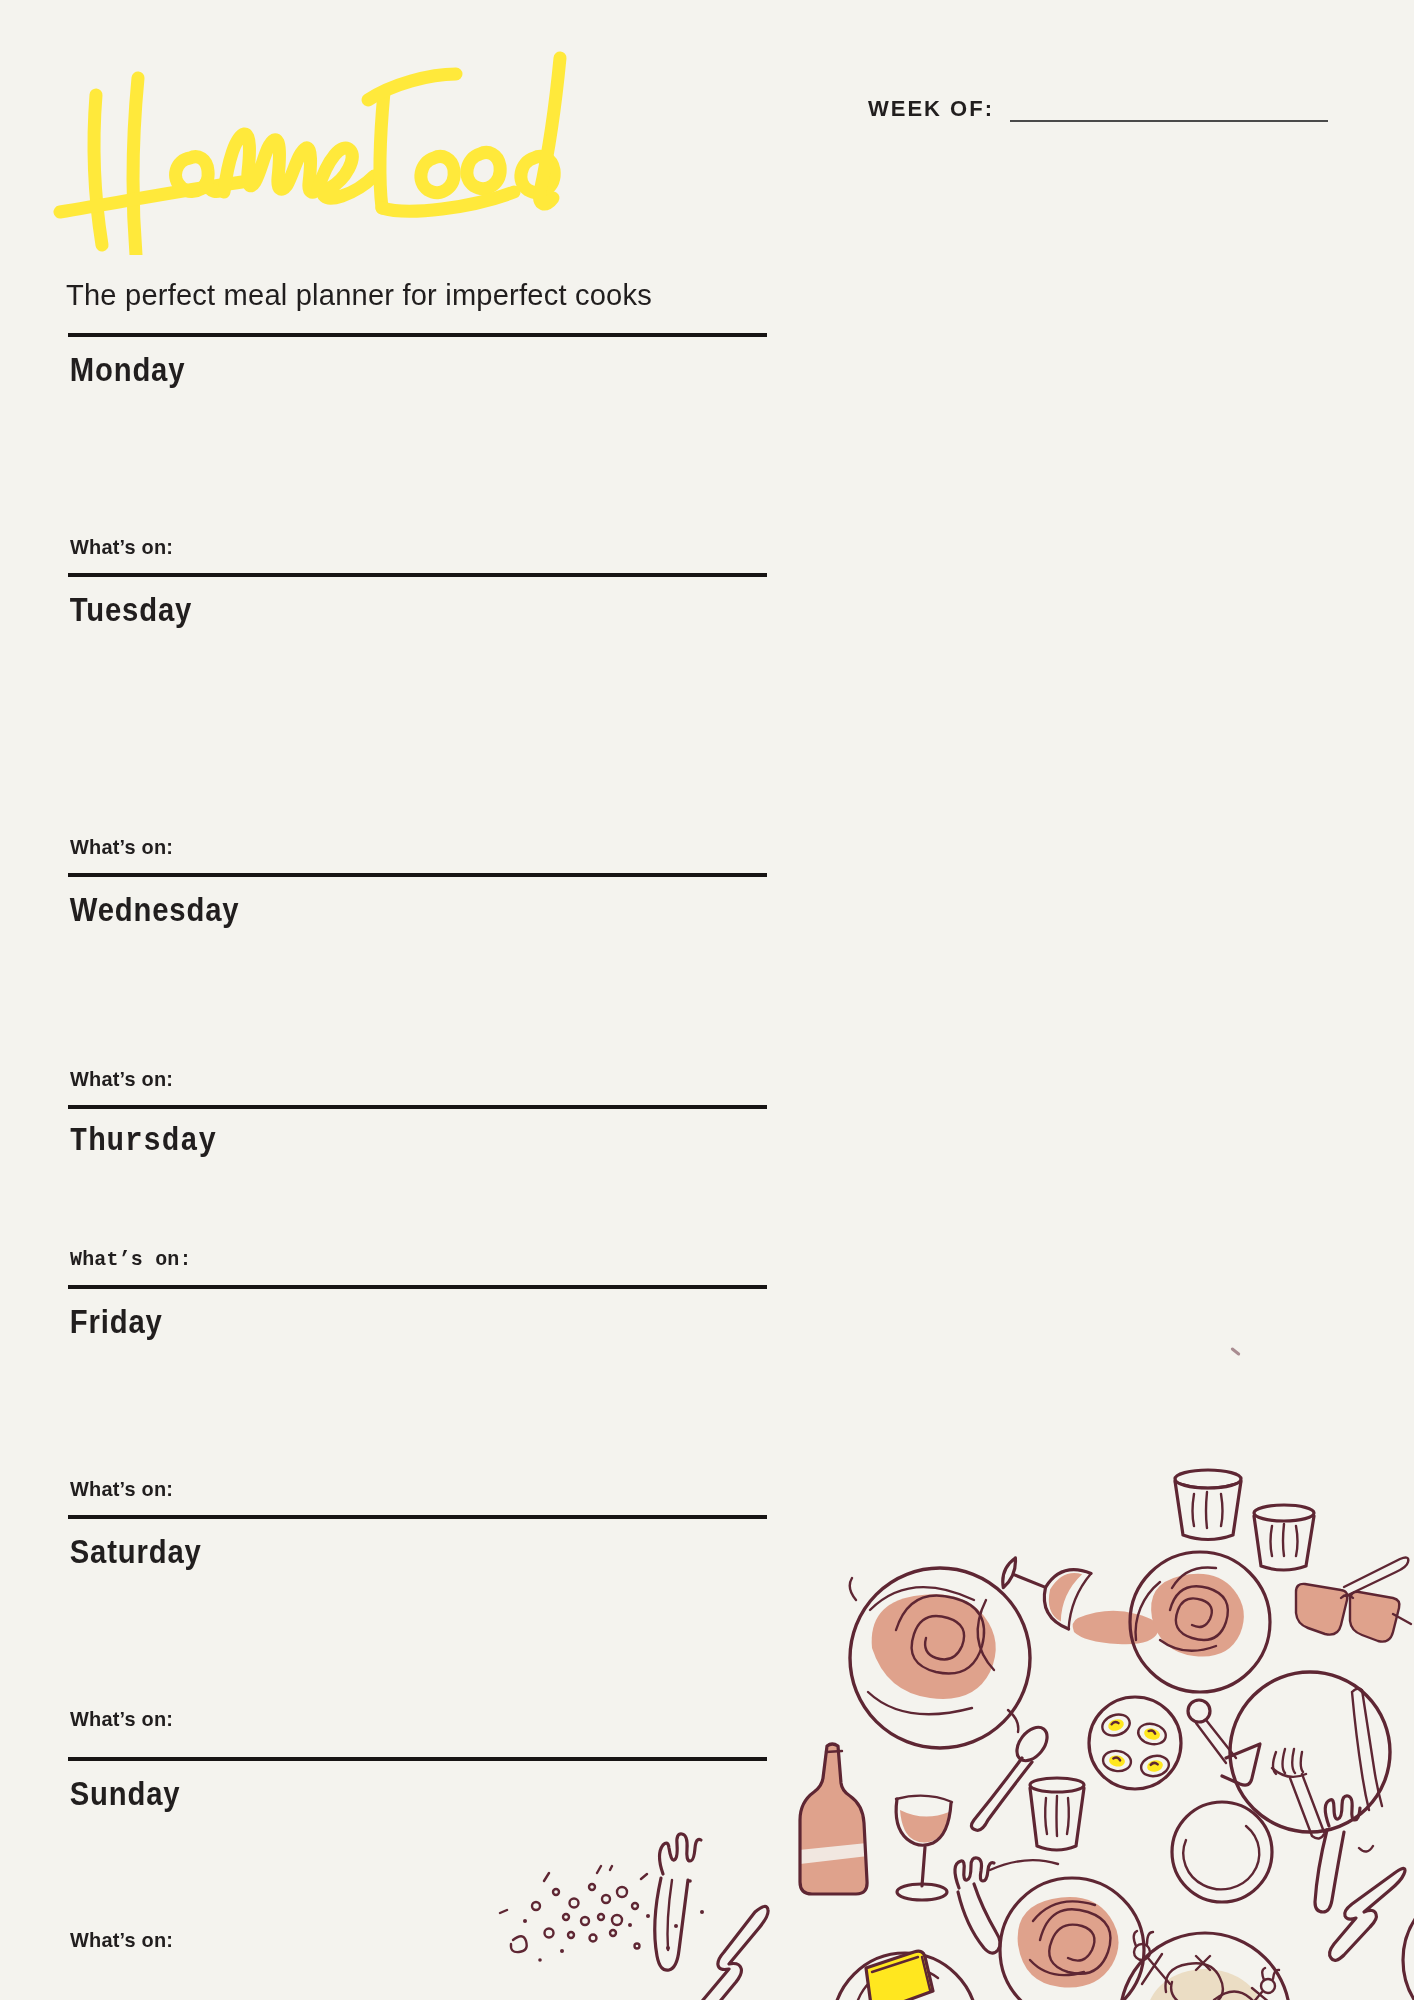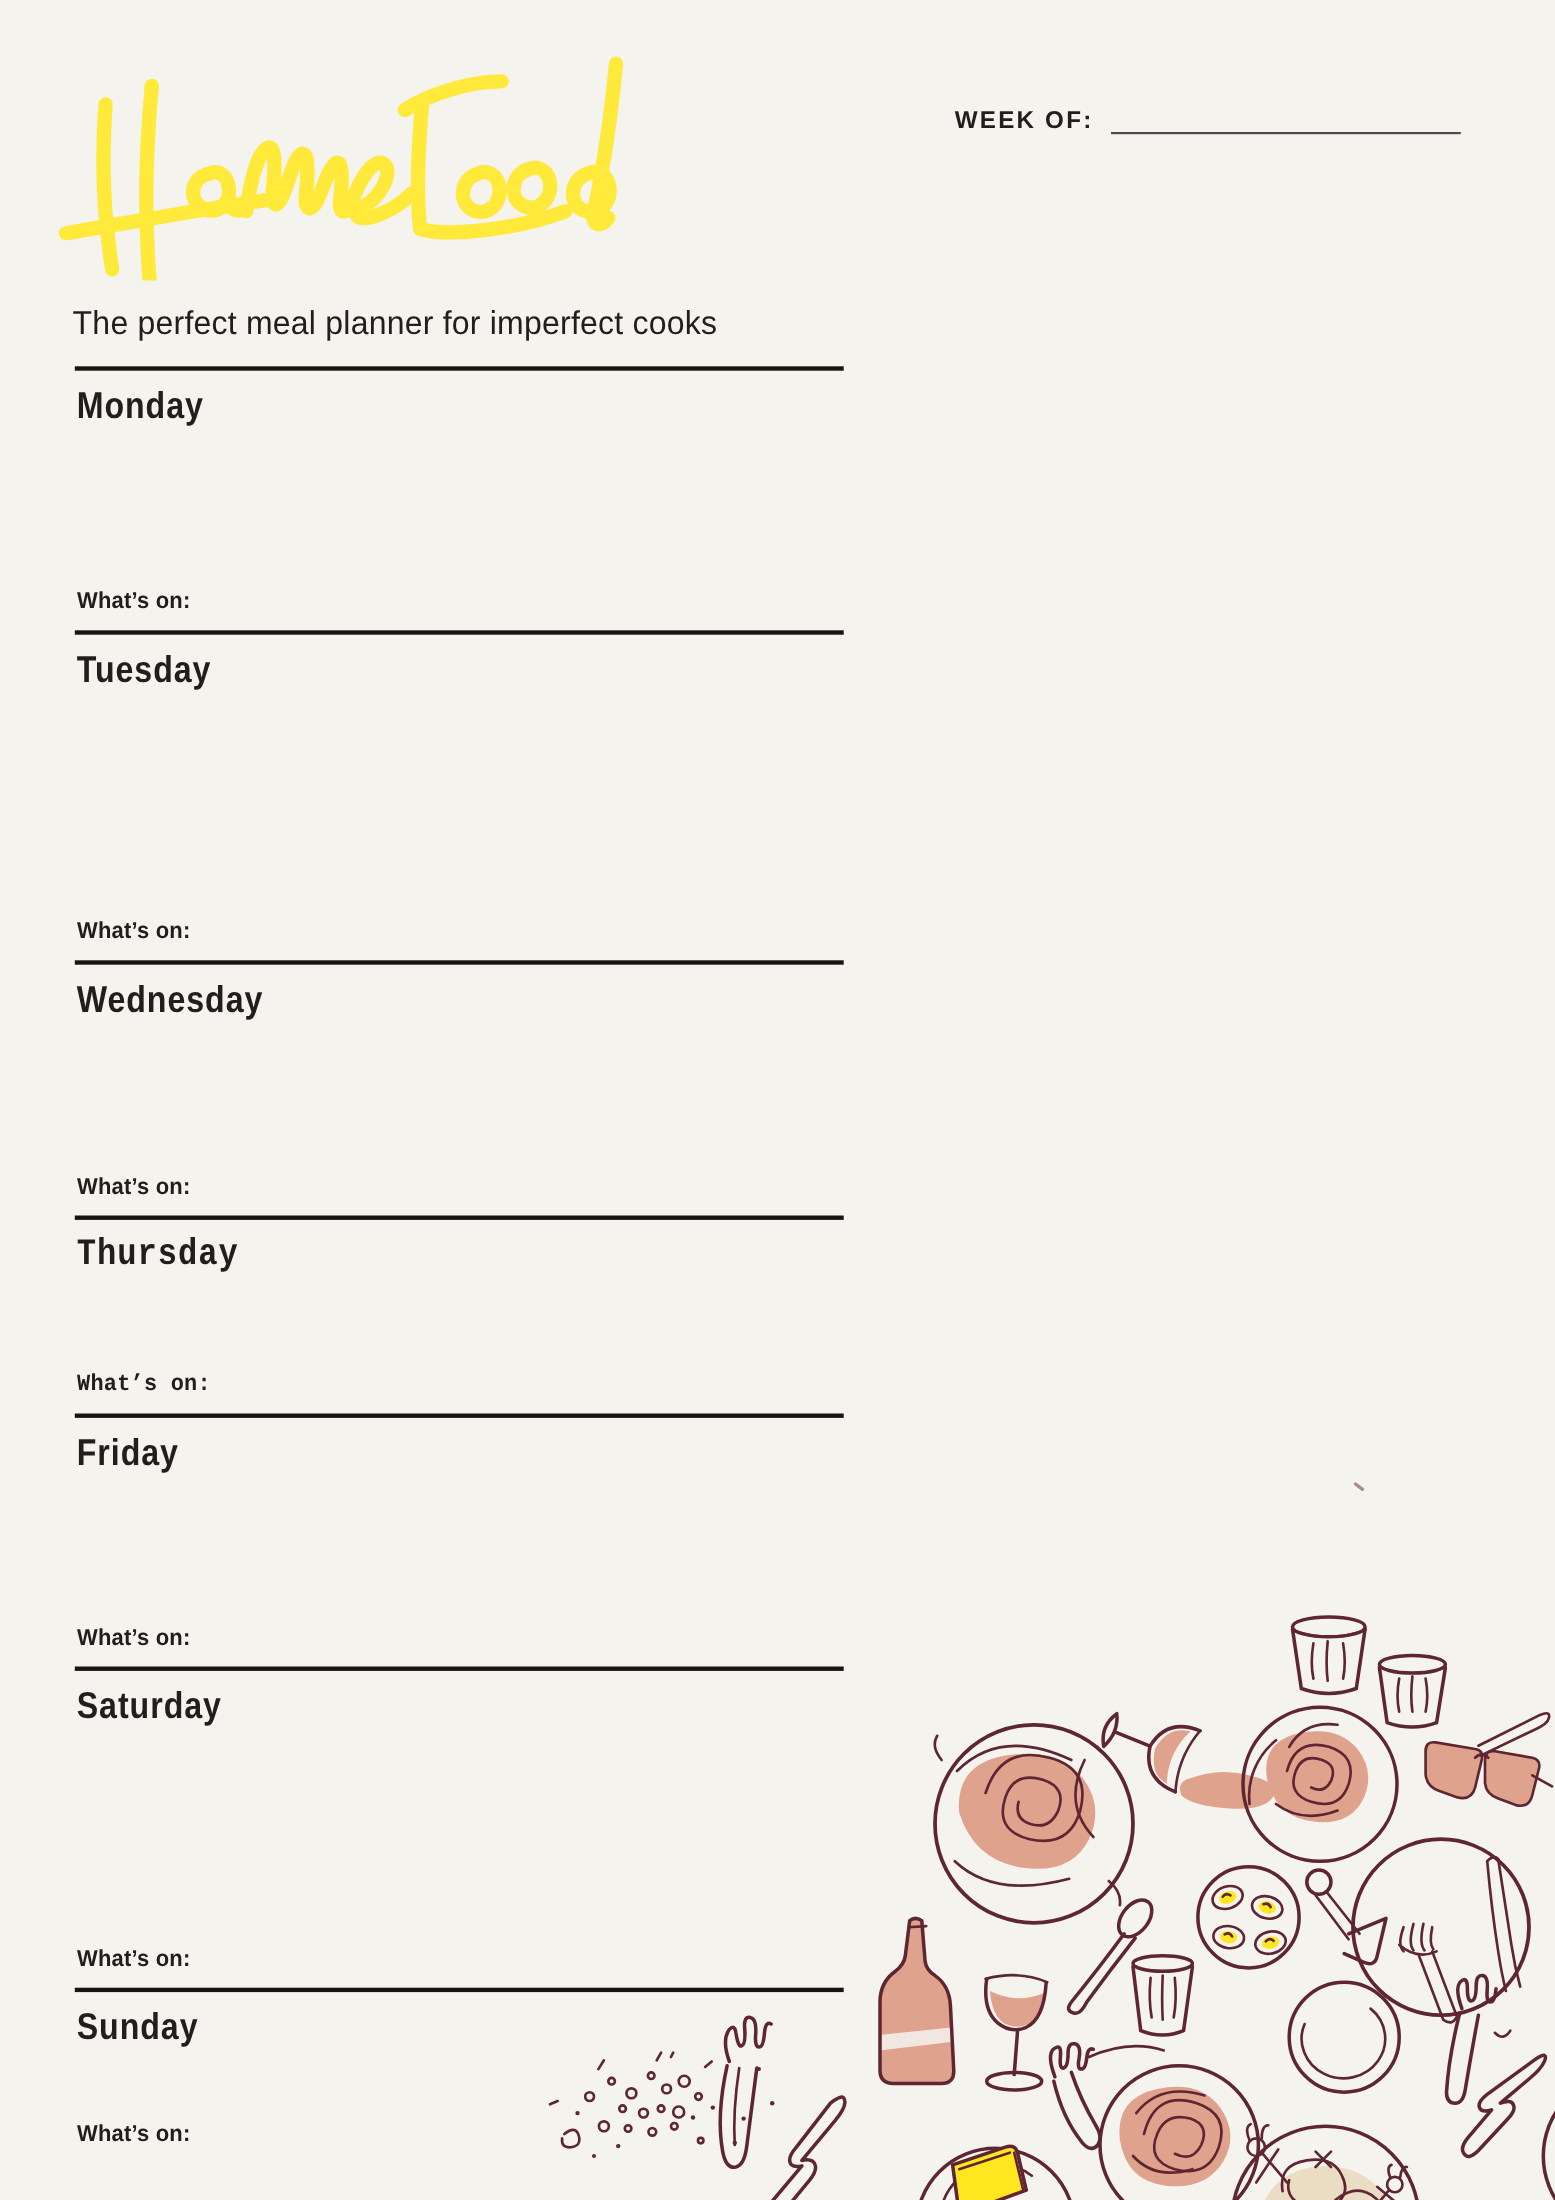--- a/index.html
+++ b/index.html
@@ -23,22 +23,22 @@
     transform:scaleX(.97);transform-origin:left top;white-space:nowrap;}
   
   .grid{position:absolute;left:68px;top:333px;width:1279px;height:1667px;display:flex;}
   .days{width:699px;display:flex;flex-direction:column;}
   .day-row{position:relative;border-top:4px solid var(--rule);box-sizing:border-box;}
   .day-row:nth-child(1){height:240px;}
   .day-row:nth-child(2){height:300px;}
   .day-row:nth-child(3){height:232px;}
   .day-row:nth-child(4){height:180px;font-family:Liberation Mono, monospace;}
   .day-row:nth-child(5){height:230px;}
-  .day-row:nth-child(6){height:292px;}
-  .day-row:nth-child(7){flex:1;}
+  .day-row:nth-child(6){height:230px;}
+  .day-row:nth-child(7){flex:1;margin-top:12px;}
   .day-label{margin:15px 0 0;padding-left:2px;font-size:34px;font-weight:bold;letter-spacing:1px;
     line-height:1;transform:scaleX(.86);transform-origin:left top;white-space:nowrap;}
   .day-entry{position:absolute;left:0;right:10px;top:60px;bottom:46px;cursor:text;}
   .whats-on{position:absolute;left:2px;bottom:14px;font-size:21px;font-weight:bold;letter-spacing:.2px;
     transform:scaleX(.95);transform-origin:left bottom;white-space:nowrap;}
   .day-row:last-child .whats-on{bottom:48px;}
   .notes-col{flex:1;position:relative;border-left:4px solid var(--rule);border-top:4px solid var(--rule);box-sizing:border-box;}
   .notes-header{margin:18px 0 0 26px;font-size:23px;font-weight:bold;letter-spacing:1.2px;
     transform:scaleX(.95);transform-origin:left top;white-space:nowrap;}
   .notes-entry{position:absolute;left:0;right:0;top:60px;bottom:0;cursor:text;}

